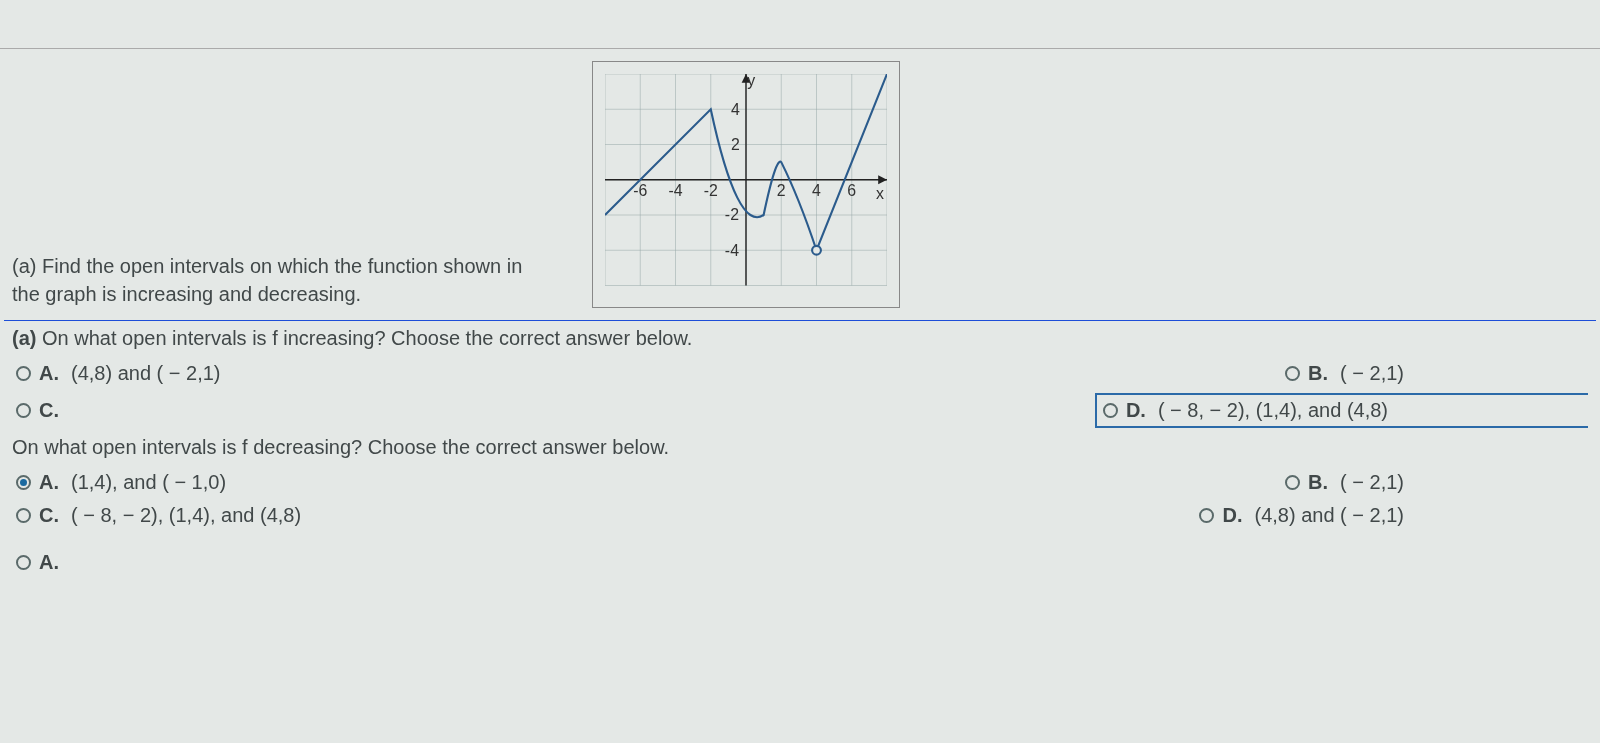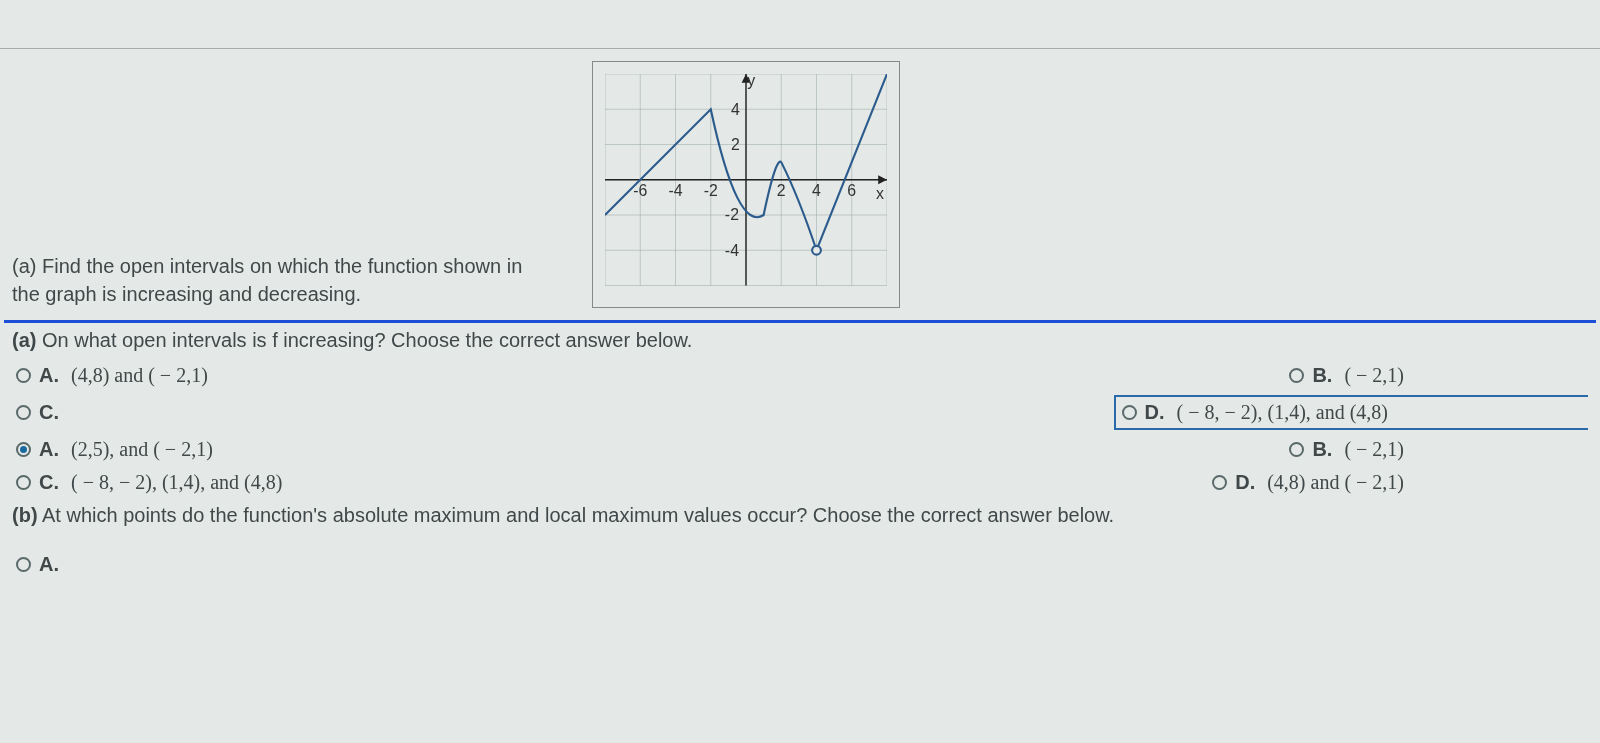--- a/index.html
+++ b/index.html
@@ -26,21 +26,21 @@
   .bold { font-weight: bold; }
   .graph-wrap { margin-left: 20px; }
   .graph-box {
     width: 308px; height: 247px;
     border: 1px solid #888;
     position: relative;
     background: #e4e8e6;
   }
   .graph-inner { position:absolute; left:12px; top:12px; right:12px; bottom:12px; }
   .section { padding: 6px 8px; font-size: 20px; color: #414849; }
-  .q-row { border-top: 3px solid #1d4ed8; }
+  .q-row { border-top: 1px solid #1d4ed8; }
   .options-row {
     display: flex;
     justify-content: space-between;
     padding: 4px 8px 2px 8px;
     font-size: 20px;
     color: #414849;
   }
   .opt-left, .opt-right { display:flex; align-items:center; gap:8px; padding:2px 4px; }
   .opt-right { margin-right: 180px; }
   .radio {
@@ -54,21 +54,21 @@
     content:""; width:7px; height:7px; background:#1a6aa0; border-radius:50%;
   }
   .opt-box-selected {
     border: 2px solid #2b6aa8;
     border-right: none;
     padding: 4px 6px;
     margin-right: 0 !important;
     padding-right: 200px;
   }
   .opt-letter { font-weight: bold; margin-right: 4px; }
-  .lbl { font-weight: normal; font-family: Liberation Serif, serif; }
+  .lbl { font-weight: normal; }
 </style>
 </head>
 <body>
 
 <div class="content">
 
   <div class="problem-top">
     <div class="problem-text">
       <span>(a) Find the open intervals on which the function shown in the graph is increasing and decreasing.</span><br>
     </div>
@@ -149,48 +149,48 @@
       <span class="radio"></span>
       <span class="opt-letter">C.</span>
     </div>
     <div class="opt-right opt-box-selected">
       <span class="radio"></span>
       <span class="opt-letter">D.</span>
       <span class="lbl">( − 8, − 2), (1,4), and (4,8)</span>
     </div>
   </div>
 
+  <div class="section">
+    <span>On what open intervals is f decreasing? Choose the correct answer below.</span>
+  </div>
   <div class="options-row">
     <div class="opt-left">
       <span class="radio selected"></span>
       <span class="opt-letter">A.</span>
-      <span class="lbl">(2,5), and ( − 2,1)</span>
+      <span class="lbl">(1,4), and ( − 1,0)</span>
     </div>
     <div class="opt-right">
       <span class="radio"></span>
       <span class="opt-letter">B.</span>
       <span class="lbl">( − 2,1)</span>
     </div>
   </div>
   <div class="options-row">
     <div class="opt-left">
       <span class="radio"></span>
       <span class="opt-letter">C.</span>
       <span class="lbl">( − 8, − 2), (1,4), and (4,8)</span>
     </div>
     <div class="opt-right">
       <span class="radio"></span>
       <span class="opt-letter">D.</span>
       <span class="lbl">(4,8) and ( − 2,1)</span>
     </div>
   </div>
 
-  <div class="section">
-    <span class="bold">(b)</span><span> At which points do the function's absolute maximum and local maximum values occur? Choose the correct answer below.</span>
-  </div>
   <div class="options-row" style="margin-top:14px;">
     <div class="opt-left">
       <span class="radio"></span>
       <span class="opt-letter">A.</span>
     </div>
   </div>
 
 </div>
 
 </body></html>

